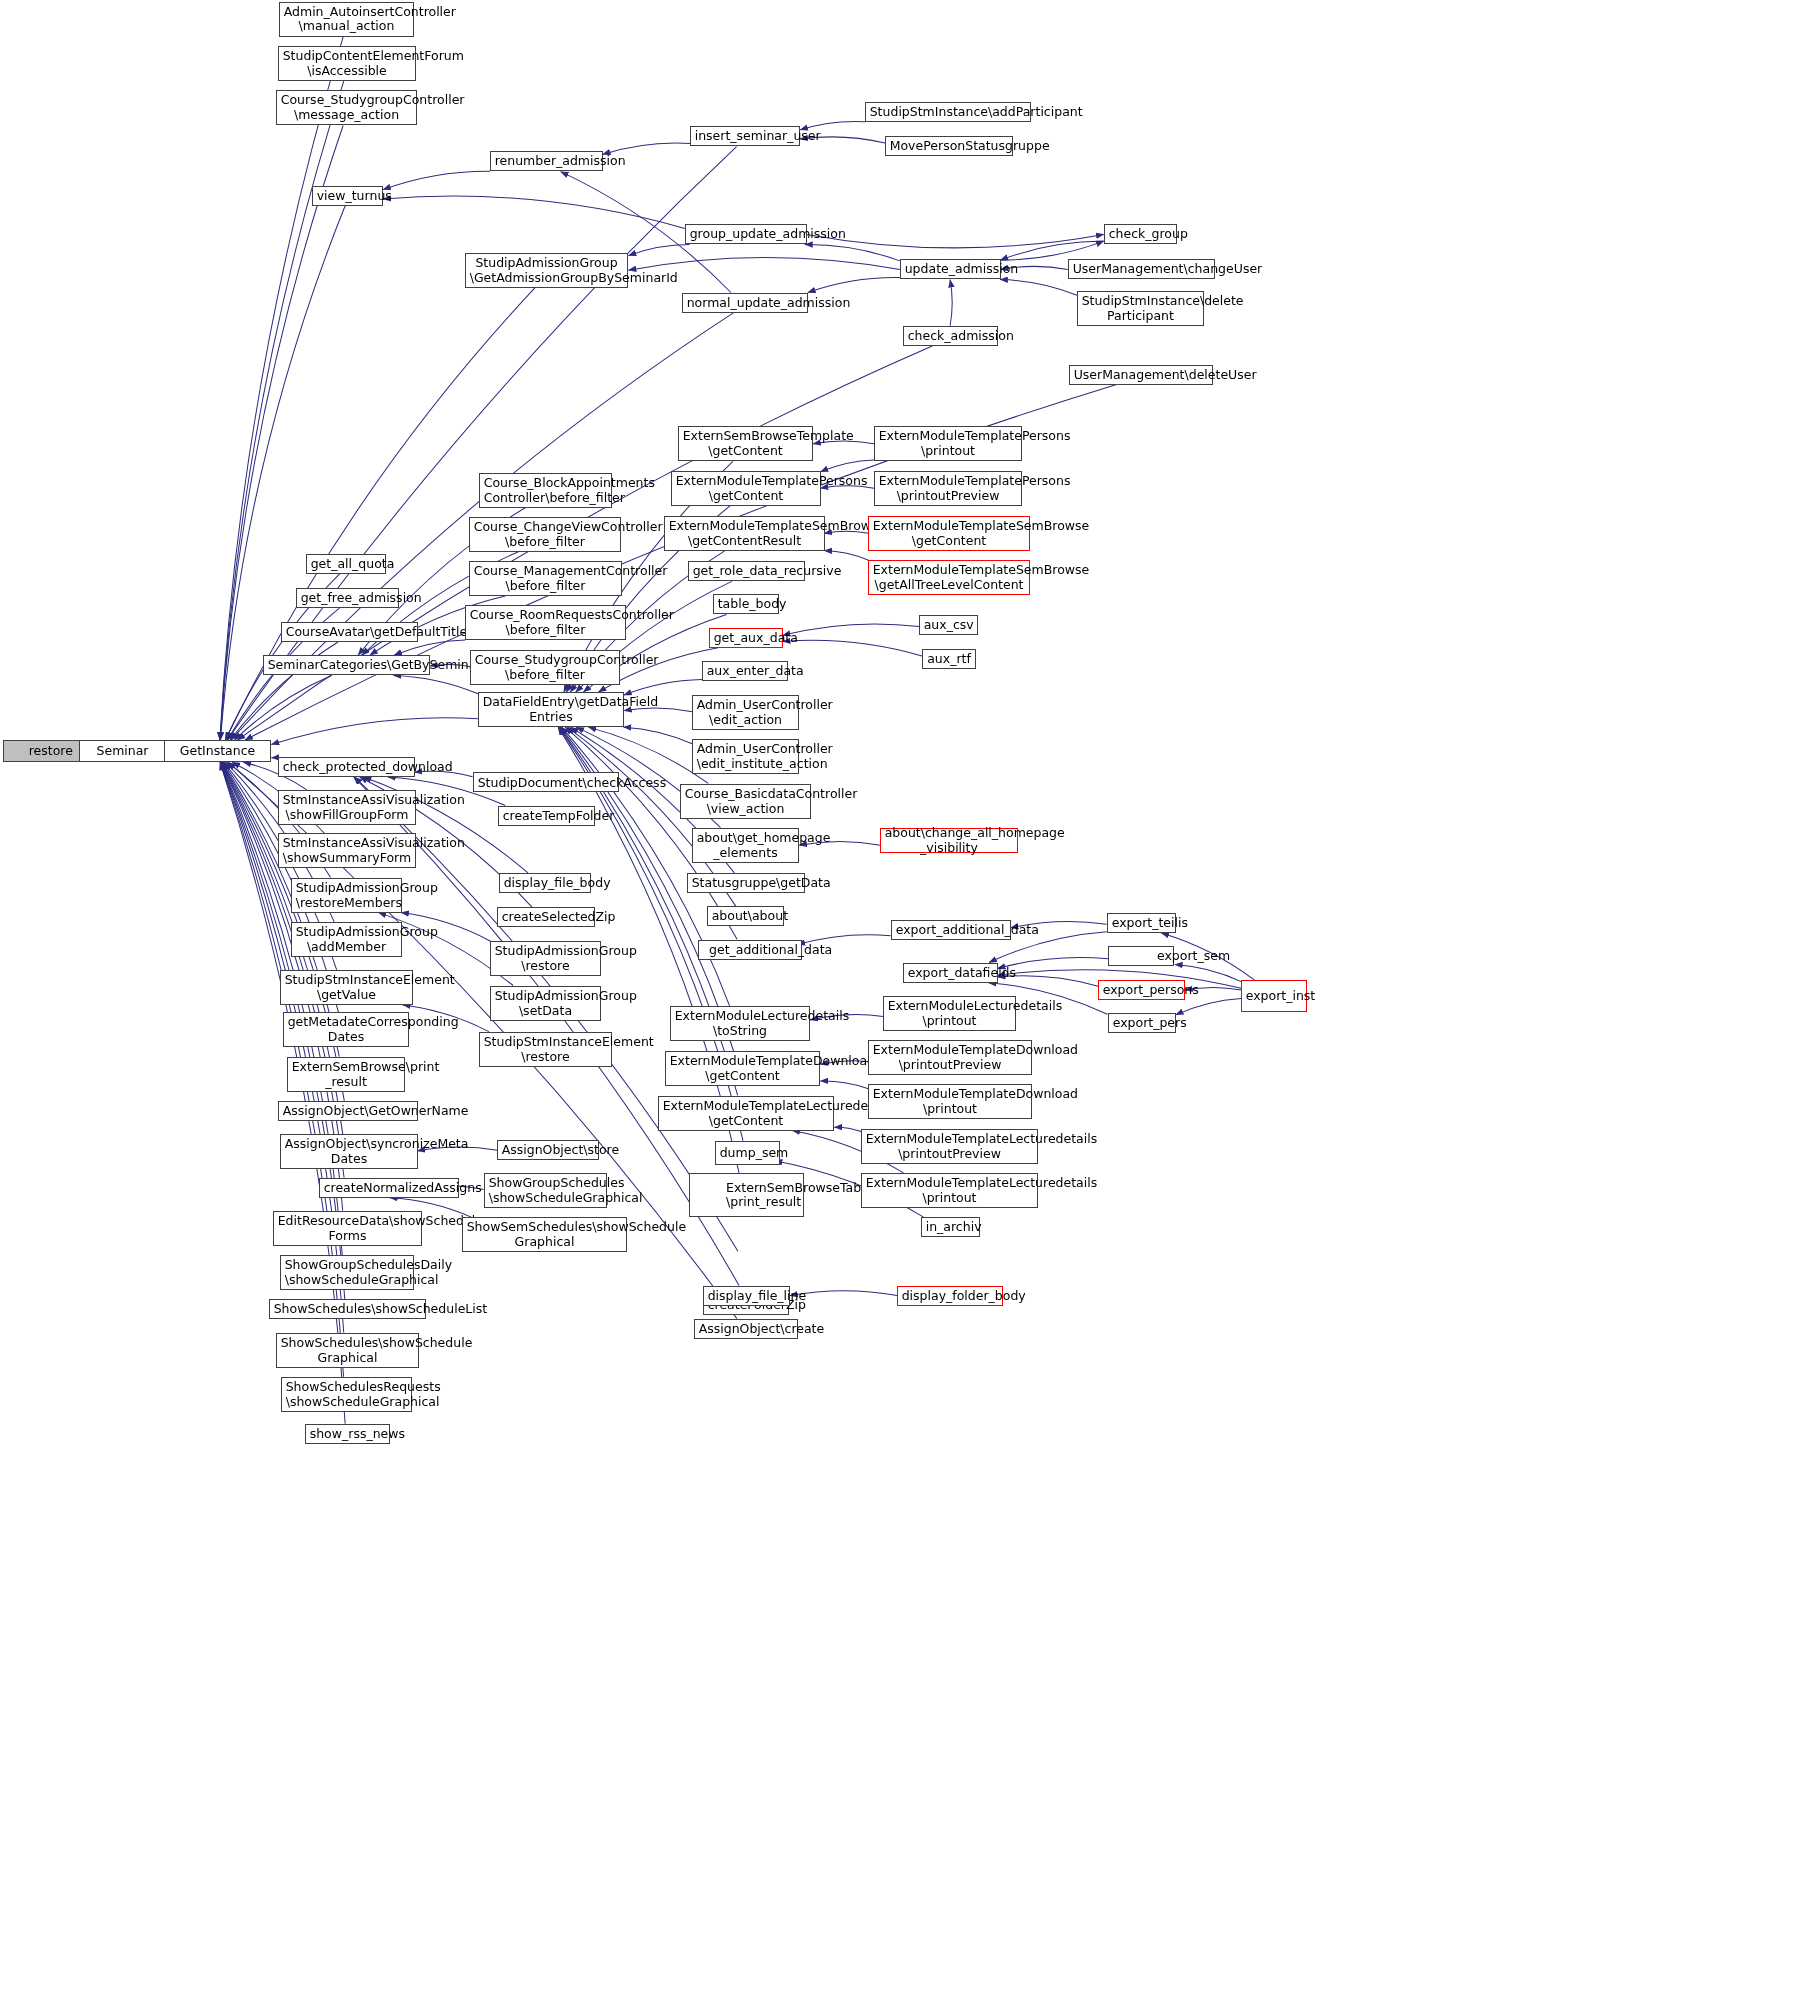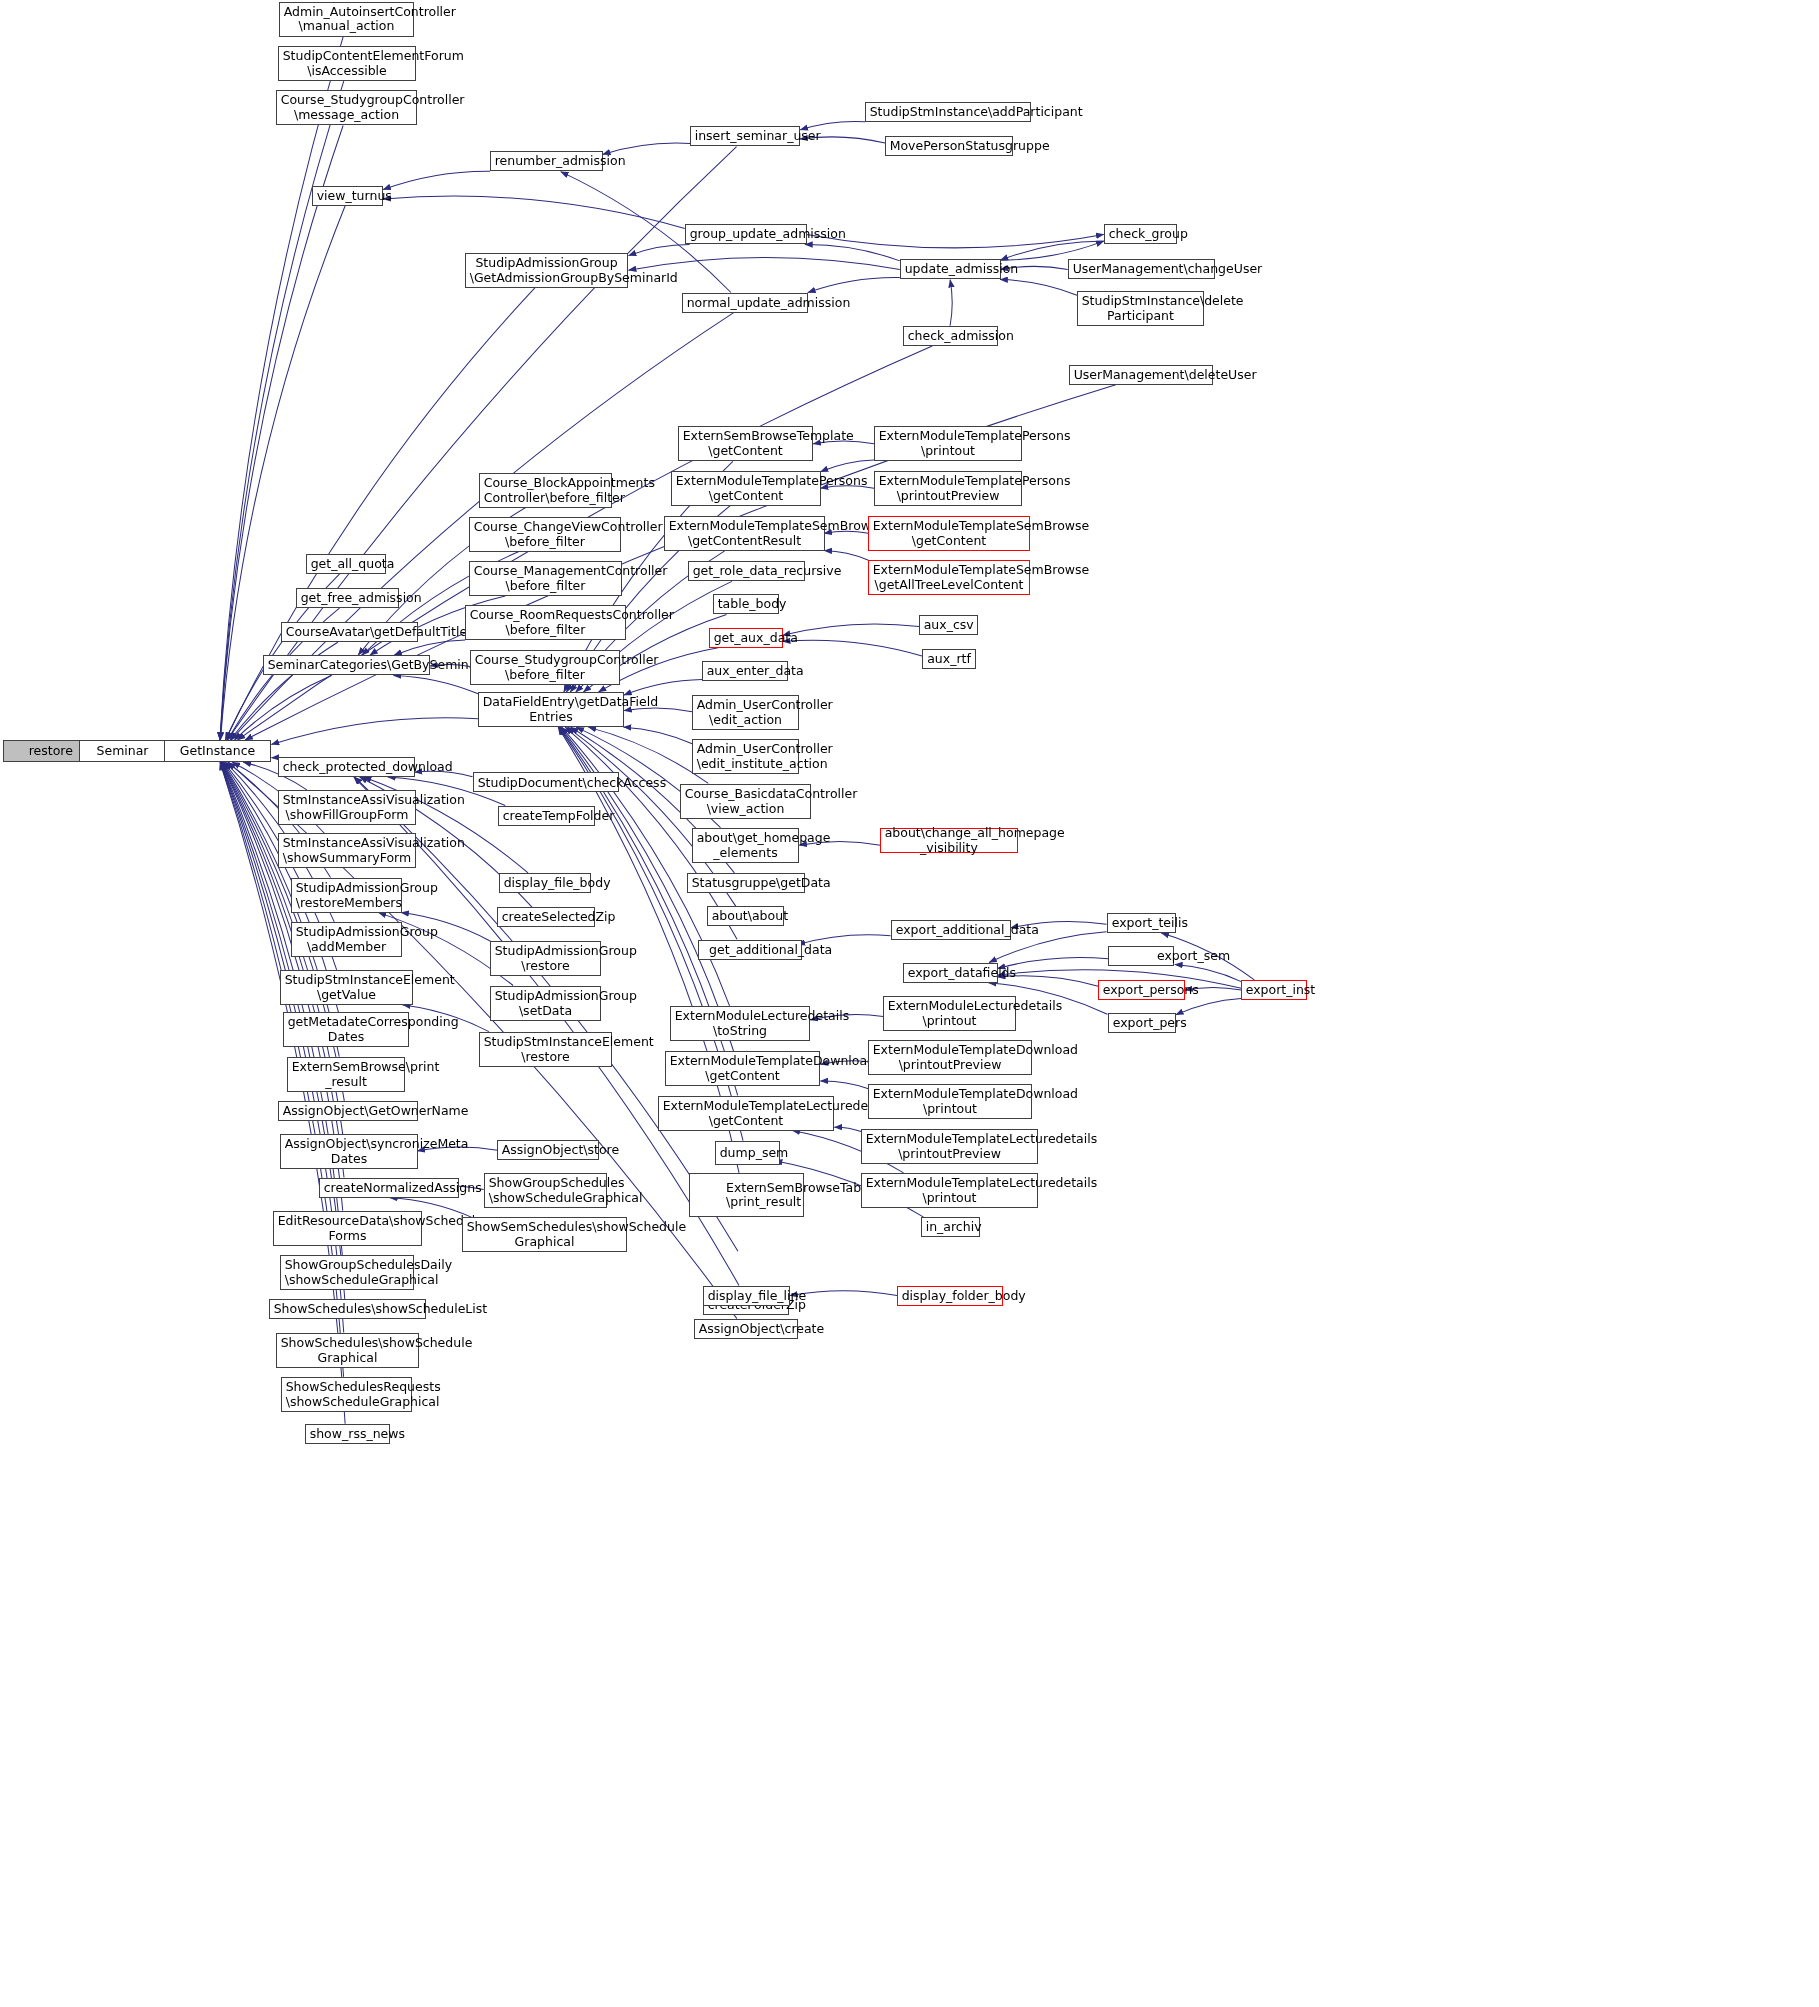--- a/index.html
+++ b/index.html
@@ -299,16 +299,16 @@
       <div class="node" style="left: 861px; top: 1129px; width: 177px; height: 35px;"><span>ExternModuleTemplateLecturedetails
 \printoutPreview</span></div>
       <div class="node" style="left: 861px; top: 1173px; width: 177px; height: 35px;"><span>ExternModuleTemplateLecturedetails
 \printout</span></div>
       <div class="node" style="left: 891px; top: 920px; width: 120px; height: 20px;"><span>export_additional_data</span></div>
       <div class="node" style="left: 903px; top: 963px; width: 95px; height: 20px;"><span>export_datafields</span></div>
       <div class="node" style="left: 1107px; top: 913px; width: 69px; height: 20px;"><span>export_teilis</span></div>
       <div class="node" style="left: 1108px; top: 946px; width: 66px; height: 20px; padding-left: 48px;"><span>export_sem</span></div>
       <div class="node red" style="left: 1098px; top: 980px; width: 87px; height: 20px;"><span>export_persons</span></div>
       <div class="node" style="left: 1108px; top: 1013px; width: 68px; height: 20px;"><span>export_pers</span></div>
-      <div class="node red" style="left: 1241px; top: 980px; width: 66px; height: 20px;"><span>export_inst</span></div>
+      <div class="node red" style="left: 1241px; top: 980px; width: 66px; height: 32px;"><span>export_inst</span></div>
     </div>
 </div>
 
 
 </body></html>

